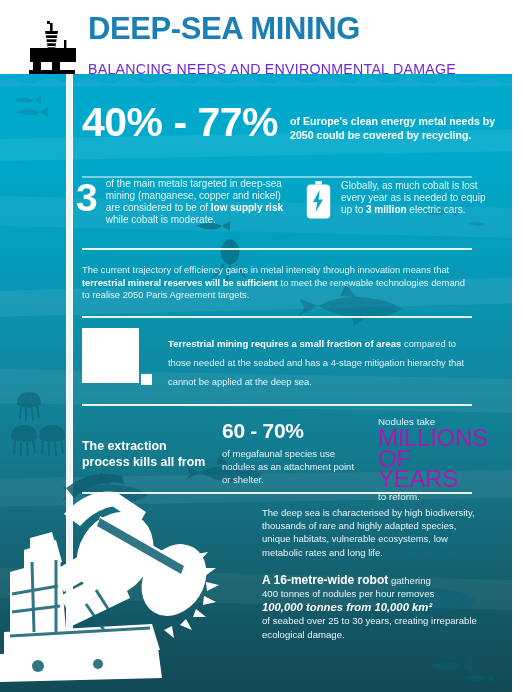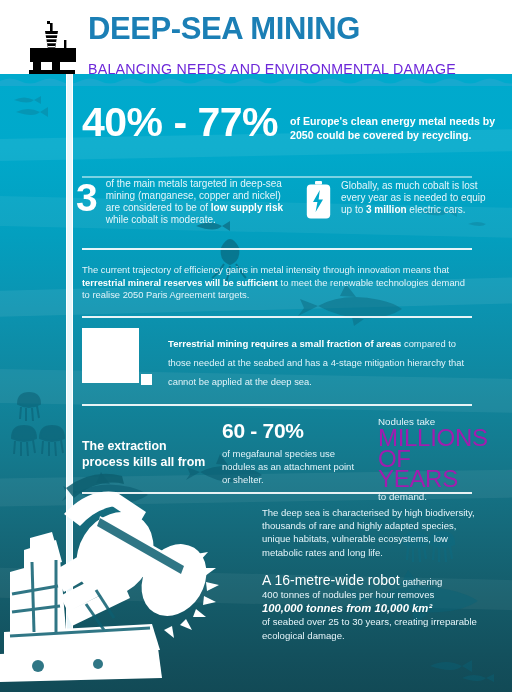--- a/index.html
+++ b/index.html
@@ -108,21 +108,21 @@
     font-size:24px;font-weight:normal;color:#a21caf;line-height:20.5px;letter-spacing:-0.3px;
   }
   .ex-r-bot{font-size:9.8px;color:#e2f4fa;line-height:12px;margin-top:1px;}
 
   
   .para2{
     position:absolute;left:262px;top:432px;width:218px;
     font-size:9.5px;color:#e6f5fa;line-height:13.2px;
   }
   .para3{position:absolute;left:262px;top:500px;width:228px;font-size:9.6px;color:#e6f5fa;line-height:13.4px;}
-  .para3 .hl{font-size:14px;font-weight:normal;color:#ffffff;}
+  .para3 .hl{font-size:12px;font-weight:bold;color:#ffffff;}
   .para3 .hl2{font-size:11.3px;font-weight:bold;color:#ffffff;font-style:italic;}
 
   
   .robot{position:absolute;left:0px;top:380px;width:250px;height:238px;}
 </style>
 </head>
 <body>
 
 <div class="page">
 
@@ -321,21 +321,21 @@
     <div class="exband">
       <div class="ex-left">The extraction process kills all from</div>
       <div class="ex-mid">
         <div class="ex-mid-num">60 - 70%</div>
         <div class="ex-mid-txt">of megafaunal species use nodules as an attachment point or shelter.</div>
       </div>
       <div class="ex-right">
         <div class="ex-r-top">Nodules take</div>
         <div class="ex-r-big">MILLIONS</div>
         <div class="ex-r-big">OF YEARS</div>
-        <div class="ex-r-bot">to demand.</div>
+        <div class="ex-r-bot">to reform.</div>
       </div>
     </div>
 
     <div class="divider bright" style="top:418px;"></div>
 
     <div class="para2">The deep sea is characterised by high biodiversity, thousands of rare and highly adapted species, unique habitats, vulnerable ecosystems, low metabolic rates and long life.</div>
 
     <div class="para3">
       <span class="hl">A 16-metre-wide robot</span><span> gathering</span><br>
       <span>400 tonnes of nodules per hour removes</span><br>

